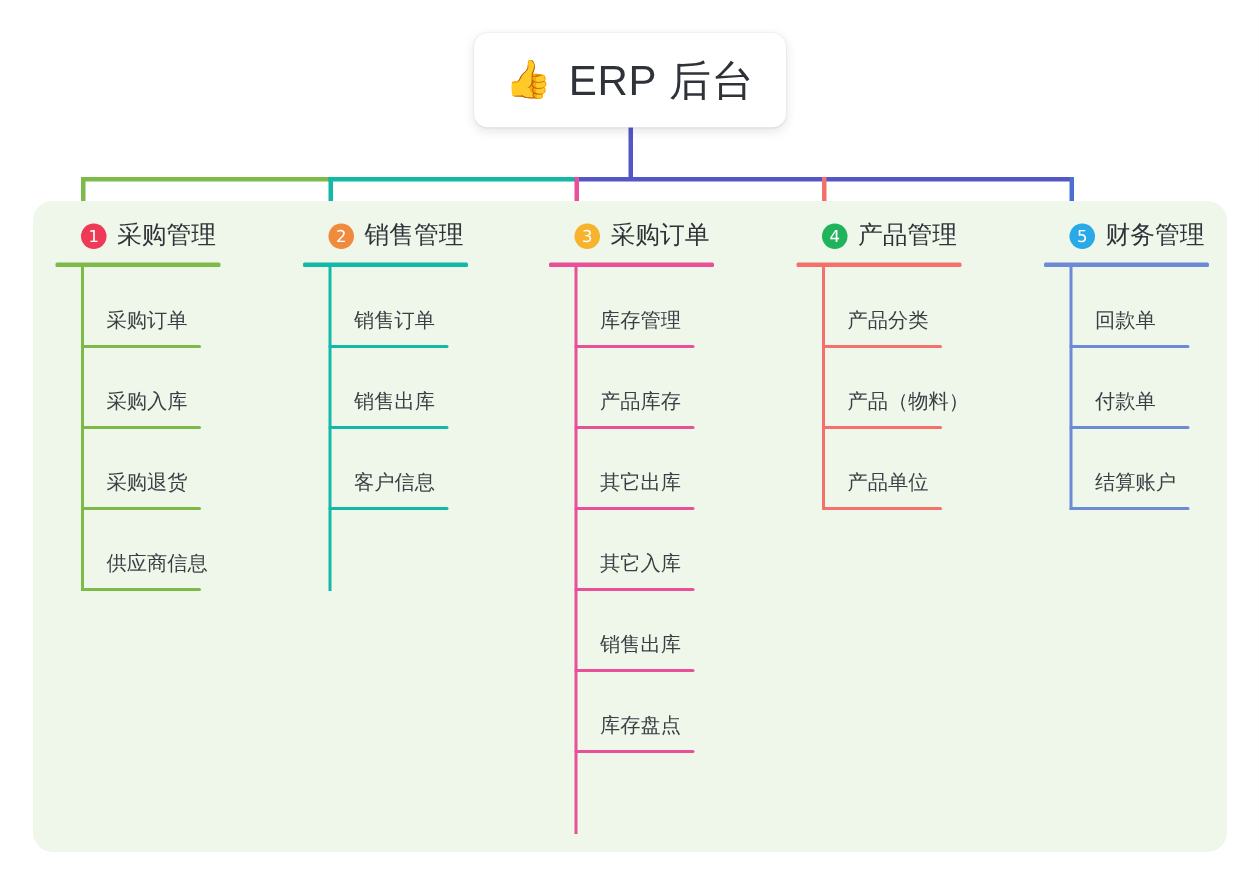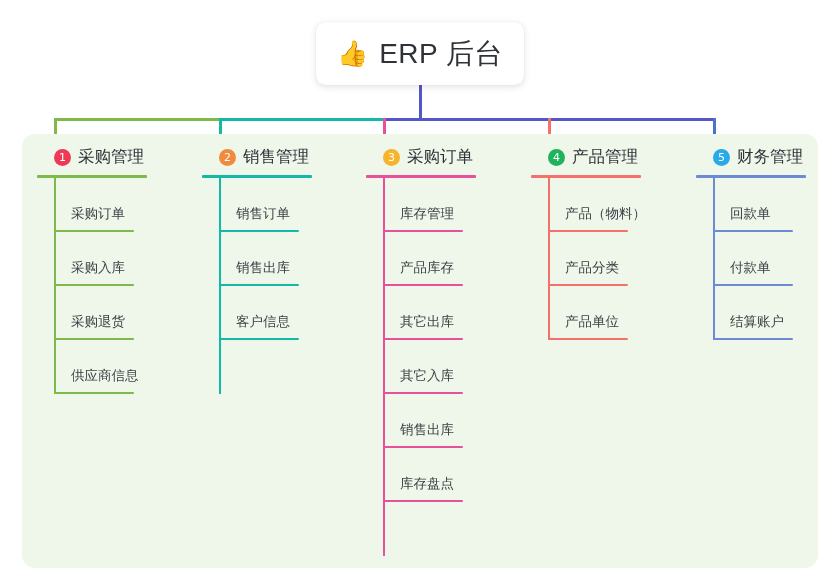--- a/index.html
+++ b/index.html
@@ -160,28 +160,28 @@
       </div>
       <div class="col" style="left: 531px;">
         <div class="col-head">
           <span class="badge" style="background: rgb(33, 179, 92);">4</span>
           <span class="col-title">产品管理</span>
         </div>
         <div class="head-rule" style="width: 110px; background: rgb(244, 112, 106);"></div>
         <div class="children">
           <div class="spine" style="height: 162px; background: rgb(244, 112, 106);"></div>
           <div class="child">
+            <span class="child-label">产品分类</span>
+            <div class="child-rule" style="width: 80px; background: rgb(244, 112, 106);"></div>
+          </div>
+          <div class="child">
             <span class="child-label">产品（物料）</span>
             <div class="child-rule" style="width: 80px; background: rgb(244, 112, 106);"></div>
           </div>
           <div class="child">
-            <span class="child-label">产品分类</span>
-            <div class="child-rule" style="width: 80px; background: rgb(244, 112, 106);"></div>
-          </div>
-          <div class="child">
             <span class="child-label">产品单位</span>
             <div class="child-rule" style="width: 80px; background: rgb(244, 112, 106);"></div>
           </div>
         </div>
       </div>
       <div class="col" style="left: 696px;">
         <div class="col-head">
           <span class="badge" style="background: rgb(41, 169, 232);">5</span>
           <span class="col-title">财务管理</span>
         </div>

